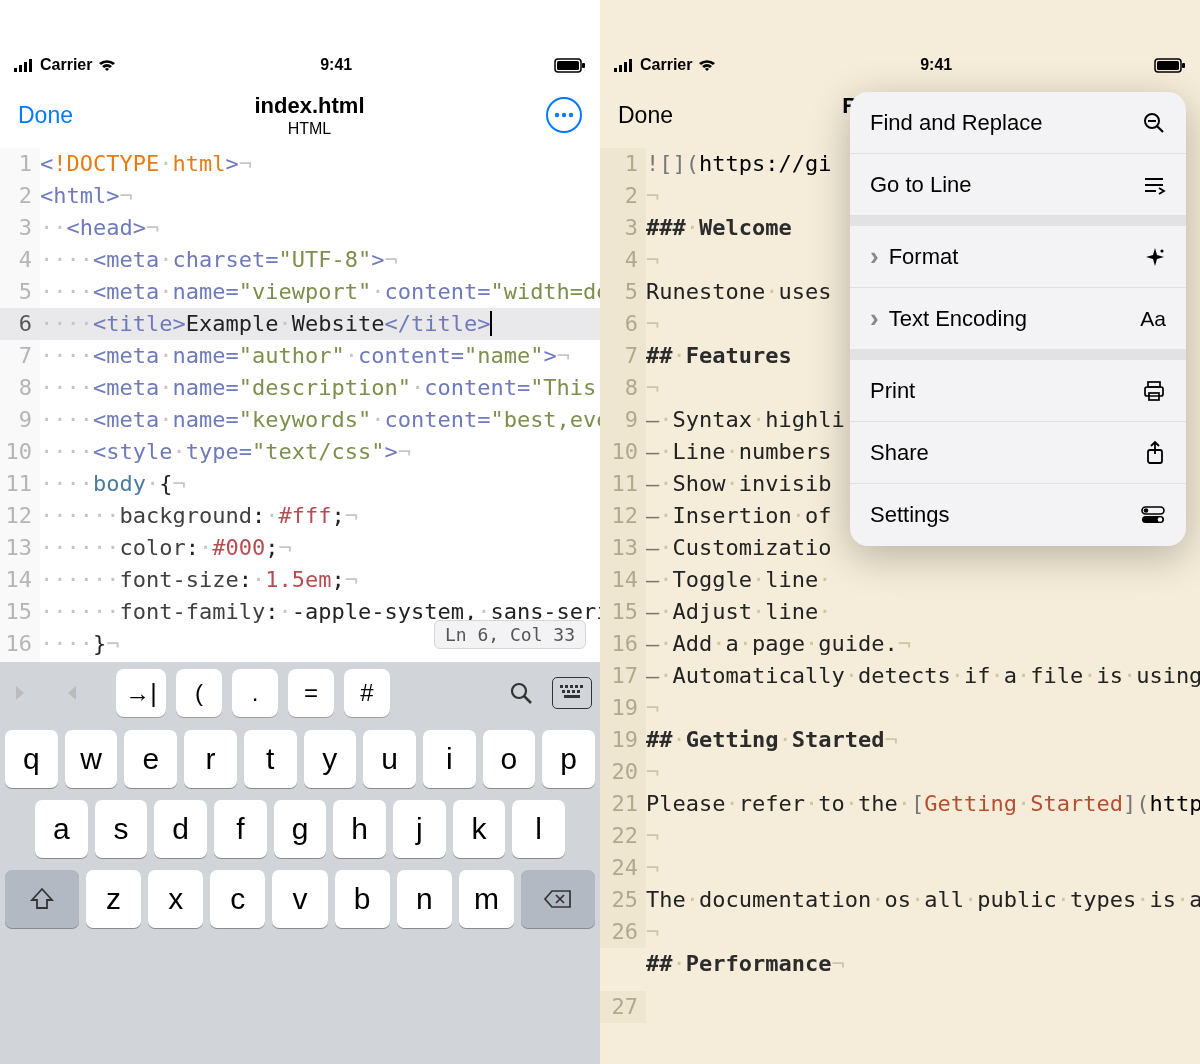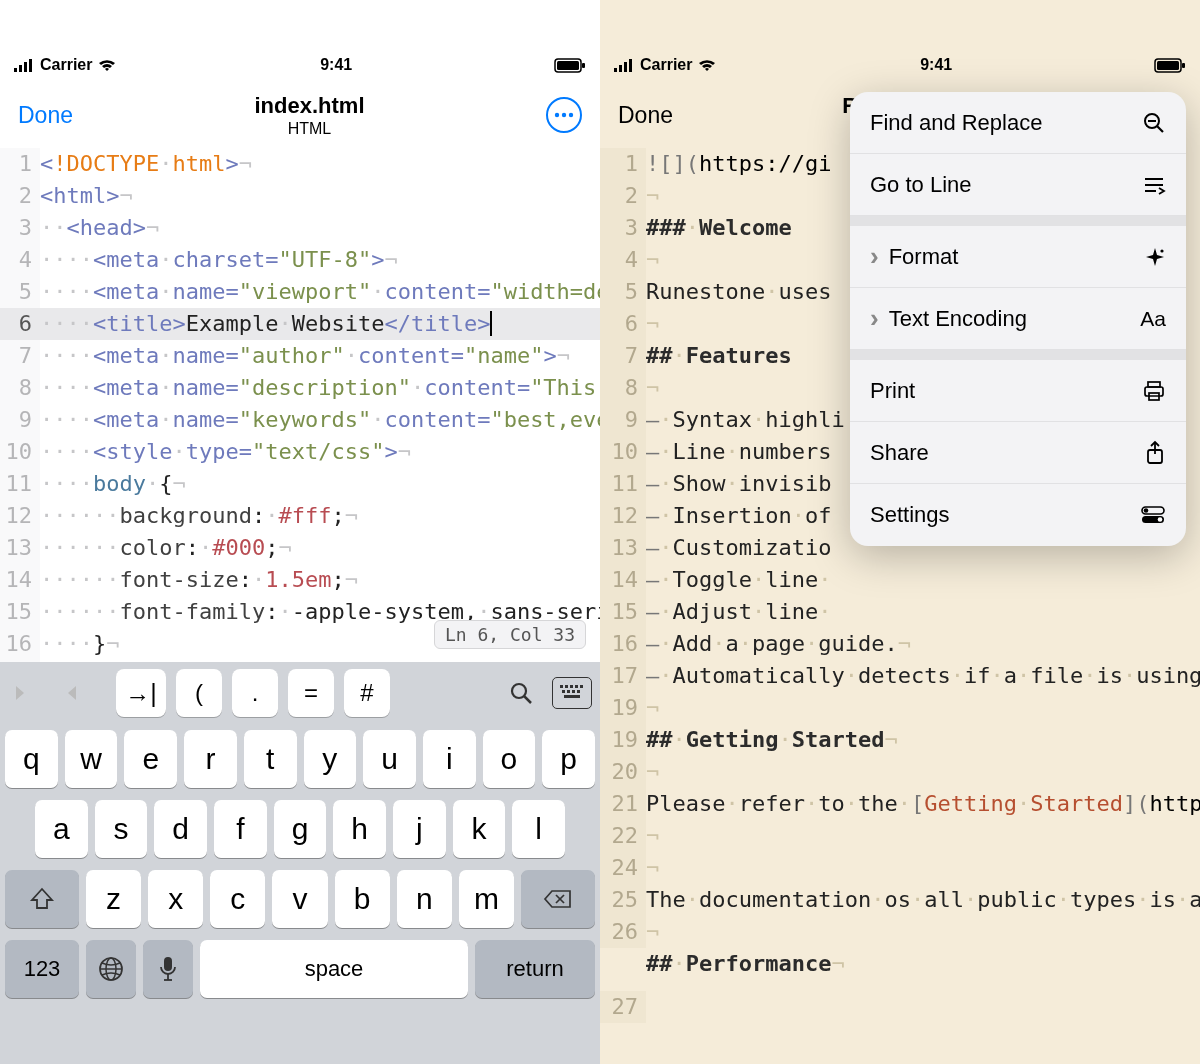--- a/index.html
+++ b/index.html
@@ -237,42 +237,20 @@
           <div class="key letter">n</div>
           <div class="key letter">m</div>
           <div class="key func back">
             <svg width="30" height="22">
               <path d="M9 3 L27 3 L27 19 L9 19 L2 11 Z" fill="none" stroke="#333" stroke-width="1.7"></path>
               <line x1="13" y1="7" x2="21" y2="15" stroke="#333" stroke-width="1.7"></line>
               <line x1="21" y1="7" x2="13" y2="15" stroke="#333" stroke-width="1.7"></line>
             </svg>
           </div>
         </div>
-      <div class="kb-row">
-        <div class="key func num">123</div>
-        <div class="key func globe">
-          <svg width="28" height="28">
-              <circle cx="14" cy="14" r="11" fill="none" stroke="#333" stroke-width="1.7"></circle>
-              <ellipse cx="14" cy="14" rx="5" ry="11" fill="none" stroke="#333" stroke-width="1.5"></ellipse>
-              <line x1="3" y1="14" x2="25" y2="14" stroke="#333" stroke-width="1.5"></line>
-              <path d="M5 8 Q14 12 23 8" fill="none" stroke="#333" stroke-width="1.5"></path>
-              <path d="M5 20 Q14 16 23 20" fill="none" stroke="#333" stroke-width="1.5"></path>
-            </svg>
-        </div>
-        <div class="key func mic">
-          <svg width="18" height="28">
-              <rect x="5" y="2" width="8" height="14" rx="4" fill="#333"></rect>
-              <path d="M2 12 A7 7 0 0 0 16 12" fill="none" stroke="#333" stroke-width="1.8"></path>
-              <line x1="9" y1="19" x2="9" y2="25" stroke="#333" stroke-width="1.8"></line>
-              <line x1="5" y1="25" x2="13" y2="25" stroke="#333" stroke-width="1.8"></line>
-            </svg>
-        </div>
-        <div class="key space">space</div>
-        <div class="key func return">return</div>
-      </div>
     </div>
   </div>
 </div>
 
 <div class="panel panel-right">
   <div class="statusbar">
     <div class="sb-left">
       <span>
         <svg width="22" height="14">
             <rect x="0" y="10" width="3" height="4" fill="#000"></rect>

